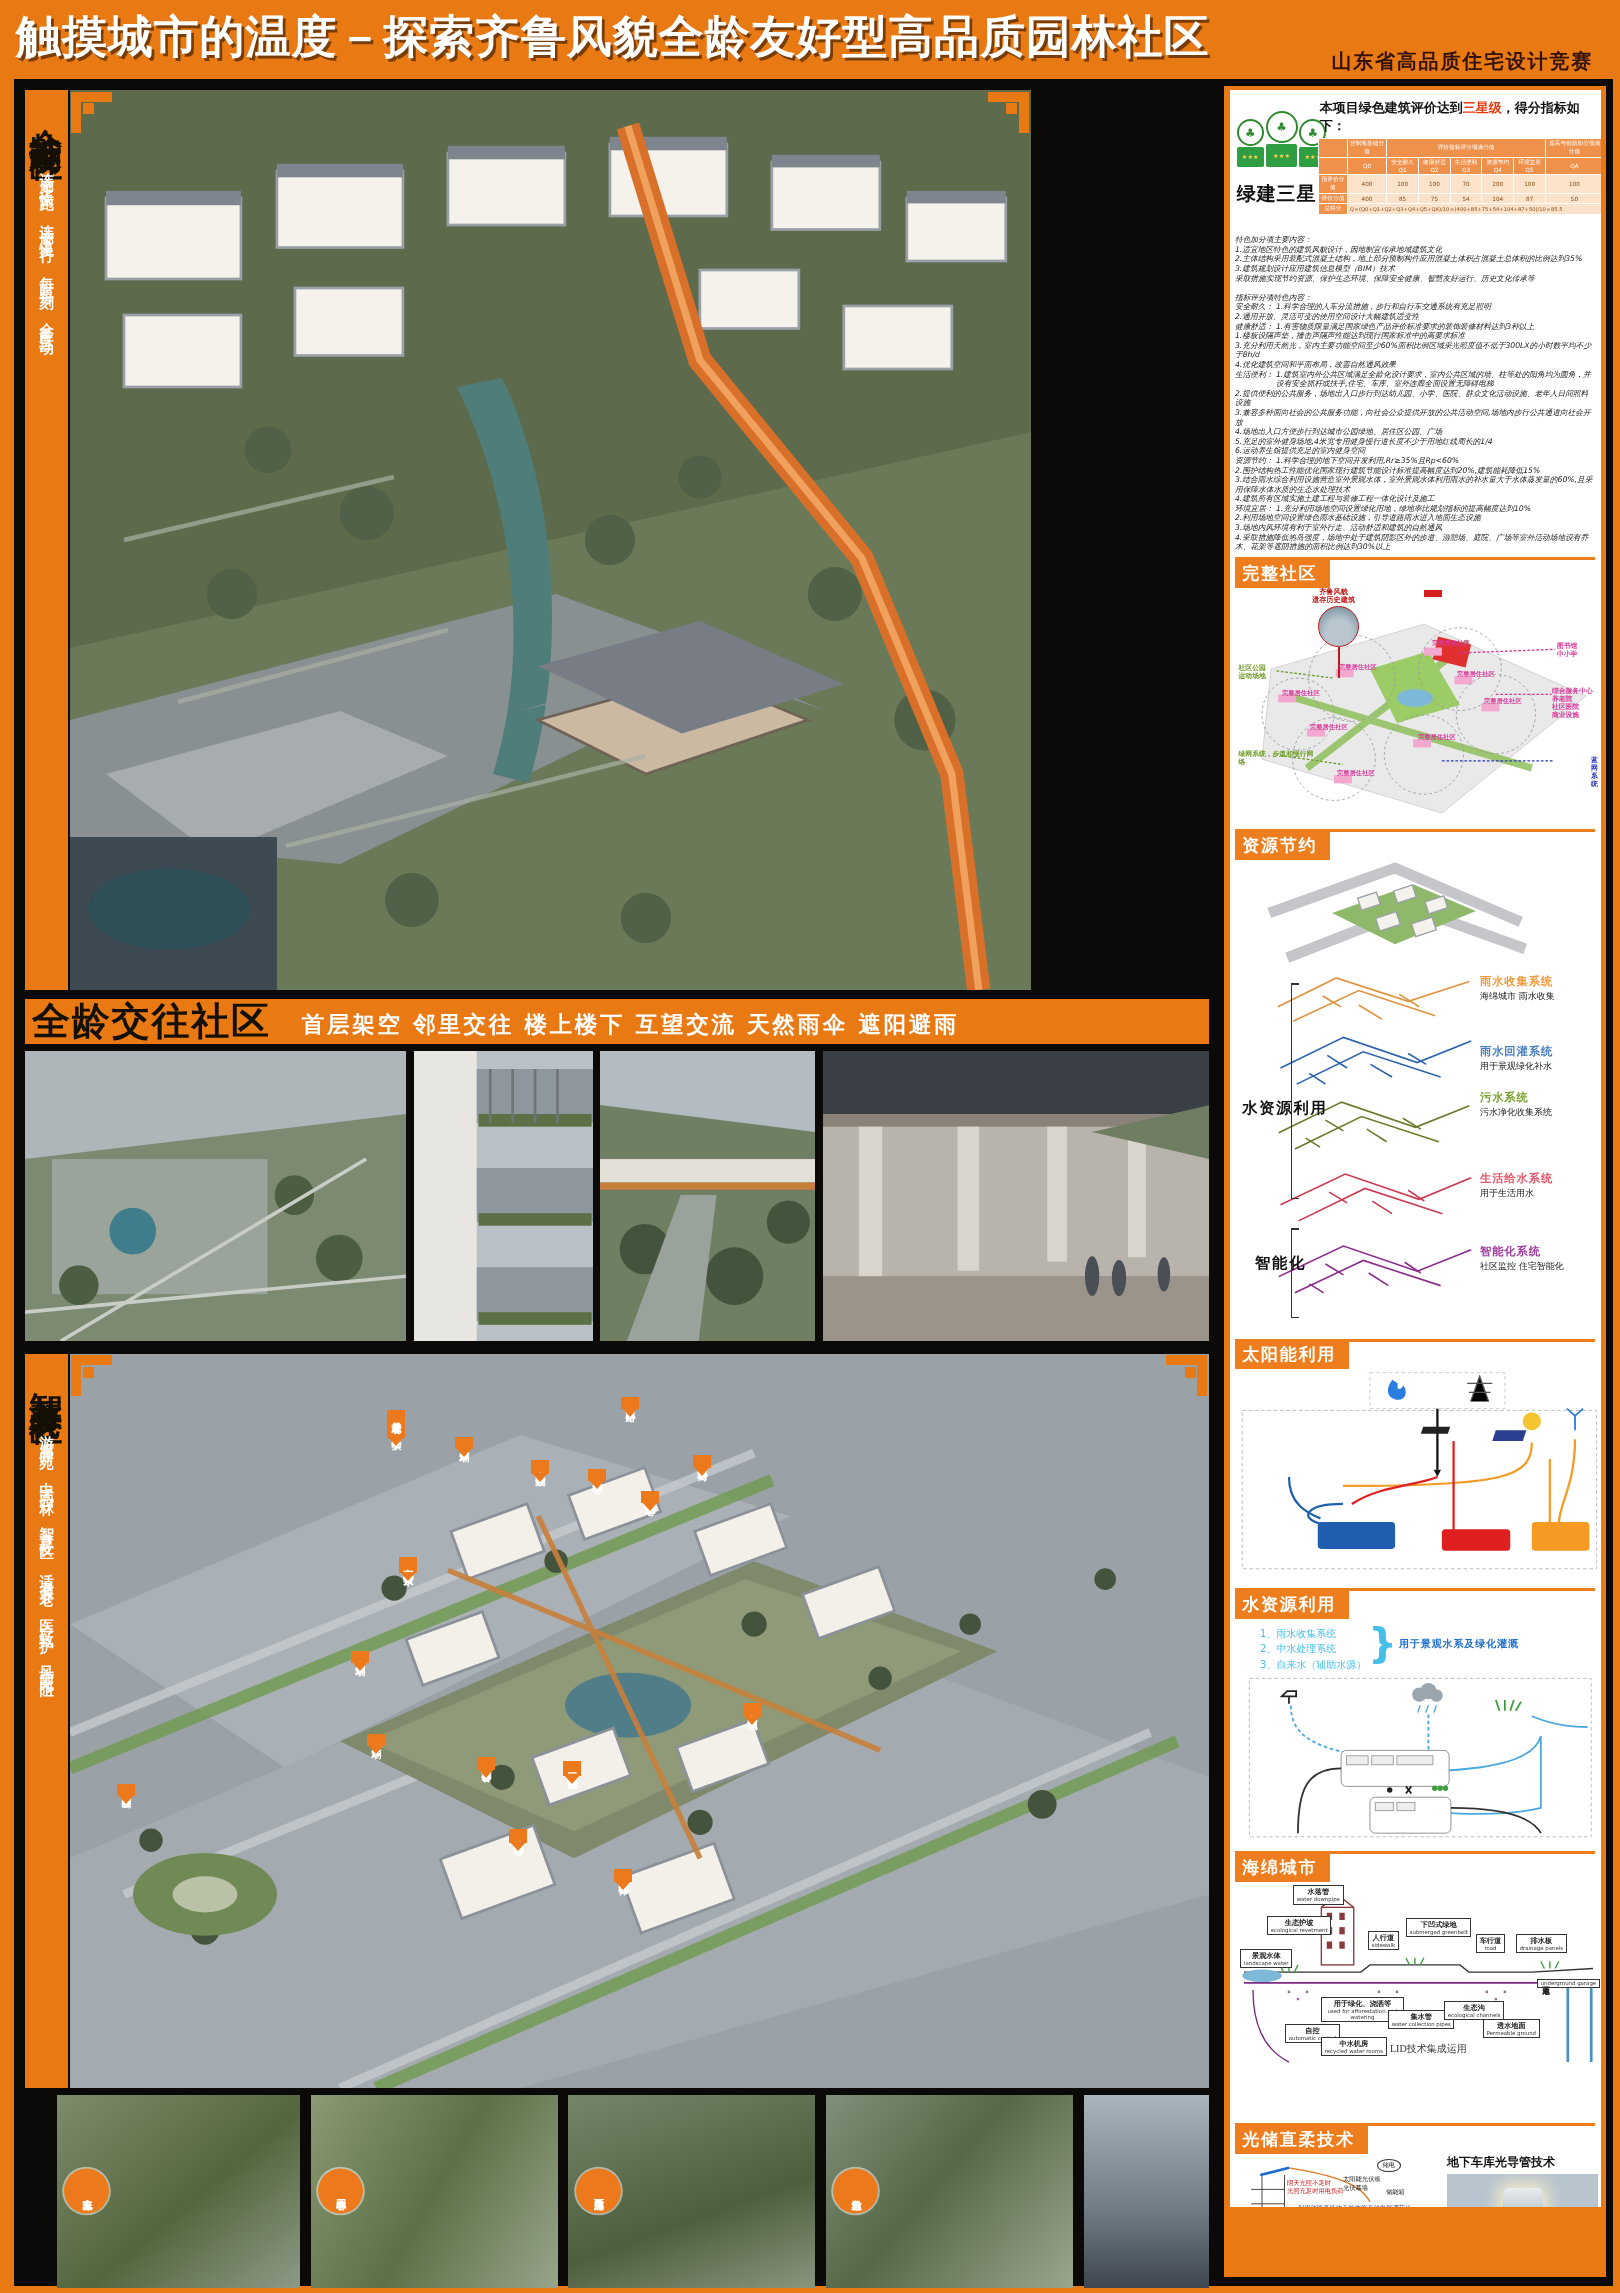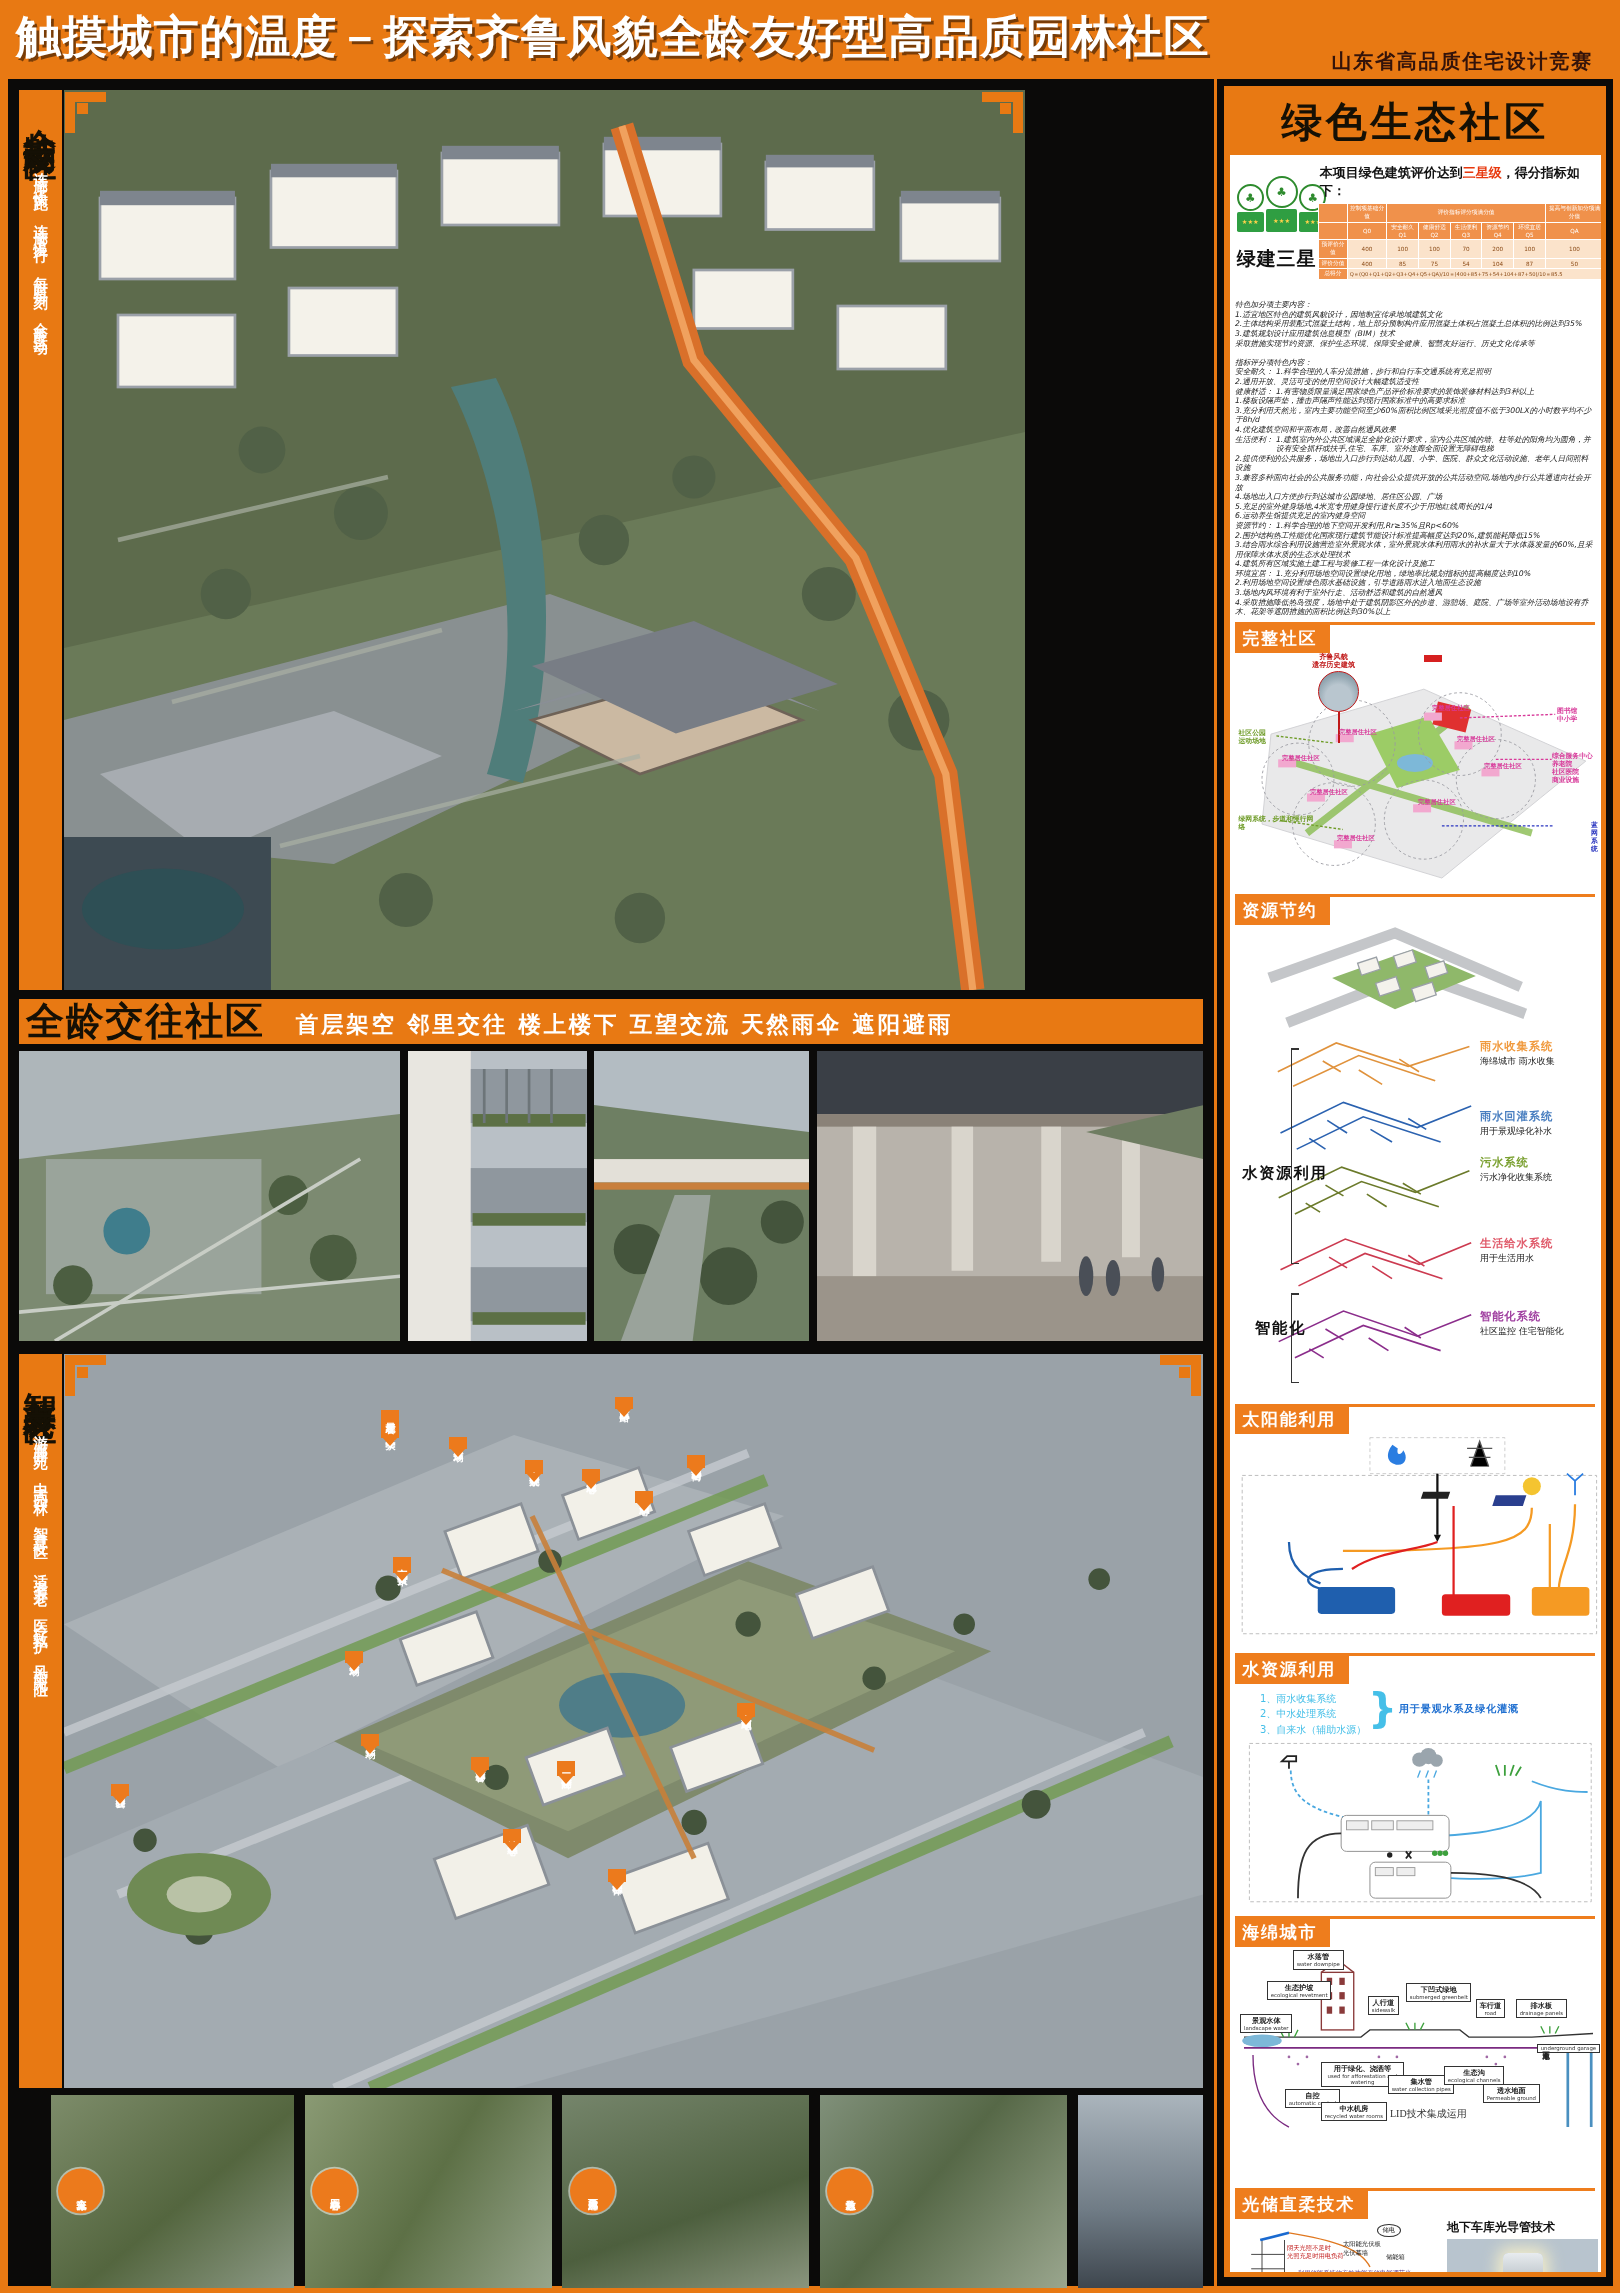--- a/index.html
+++ b/index.html
@@ -10,21 +10,21 @@
   .page{position:relative;width:1620px;height:2293px;background:var(--orange);overflow:hidden;}
 
   
   header{position:absolute;left:0;top:0;width:1620px;height:79px;}
   .main-title{position:absolute;left:16px;top:7.2px;width:1062px;font-size:45px;font-weight:900;
     color:#fff;letter-spacing:0.9px;text-shadow:2.7px 2.7px 0 rgba(45,20,0,.6);white-space:nowrap;}
   .comp{position:absolute;right:27px;bottom:3.6px;font-family:"Liberation Serif","DejaVu Serif",serif;
     font-weight:bold;font-size:20px;color:#33130a;letter-spacing:1.8px;}
 
   
-  .panel-left{position:absolute;left:8px;top:79px;width:1206px;height:2207px;background:var(--ink);padding:10.8px;}
+  .panel-left{position:absolute;left:14px;top:79px;width:1206px;height:2207px;background:var(--ink);padding:10.8px;}
   .sec-row{display:flex;}
   .strip{width:43px;background:var(--orange);display:flex;flex-direction:column;align-items:center;padding-top:12.6px;}
   .v-title{writing-mode:vertical-rl;text-orientation:upright;font-size:33px;font-weight:900;color:#151005;
     letter-spacing:4.5px;line-height:43px;}
   .v-tag{writing-mode:vertical-rl;text-orientation:upright;font-size:14.4px;font-weight:bold;color:#fff;
     letter-spacing:6.3px;margin-top:31px;line-height:41px;}
   .img{position:relative;overflow:hidden;background:#42503c;}
   .img svg{display:block;width:100%;height:100%;}
   .img-sports{width:961px;height:900px;margin-left:1.8px;}
   .corner{position:absolute;width:41px;height:41px;z-index:5;}
@@ -466,23 +466,20 @@
 
         <div class="thumb">
           <div class="mini"></div>
 
         </div>
       </div>
   </section>
 
   <section class="panel-right">
     <div class="rp-inner">
-      <div class="rp-head">
-        <span>绿色生态社区</span>
-      </div>
       <div class="rp-body">
 
         <div class="intro">
           <div class="badges">
             <div class="gb">
                 <div class="em">♣</div>
                 <div class="pd">★★★</div>
               </div>
             <div class="gb mid">
                 <div class="em">♣</div>

